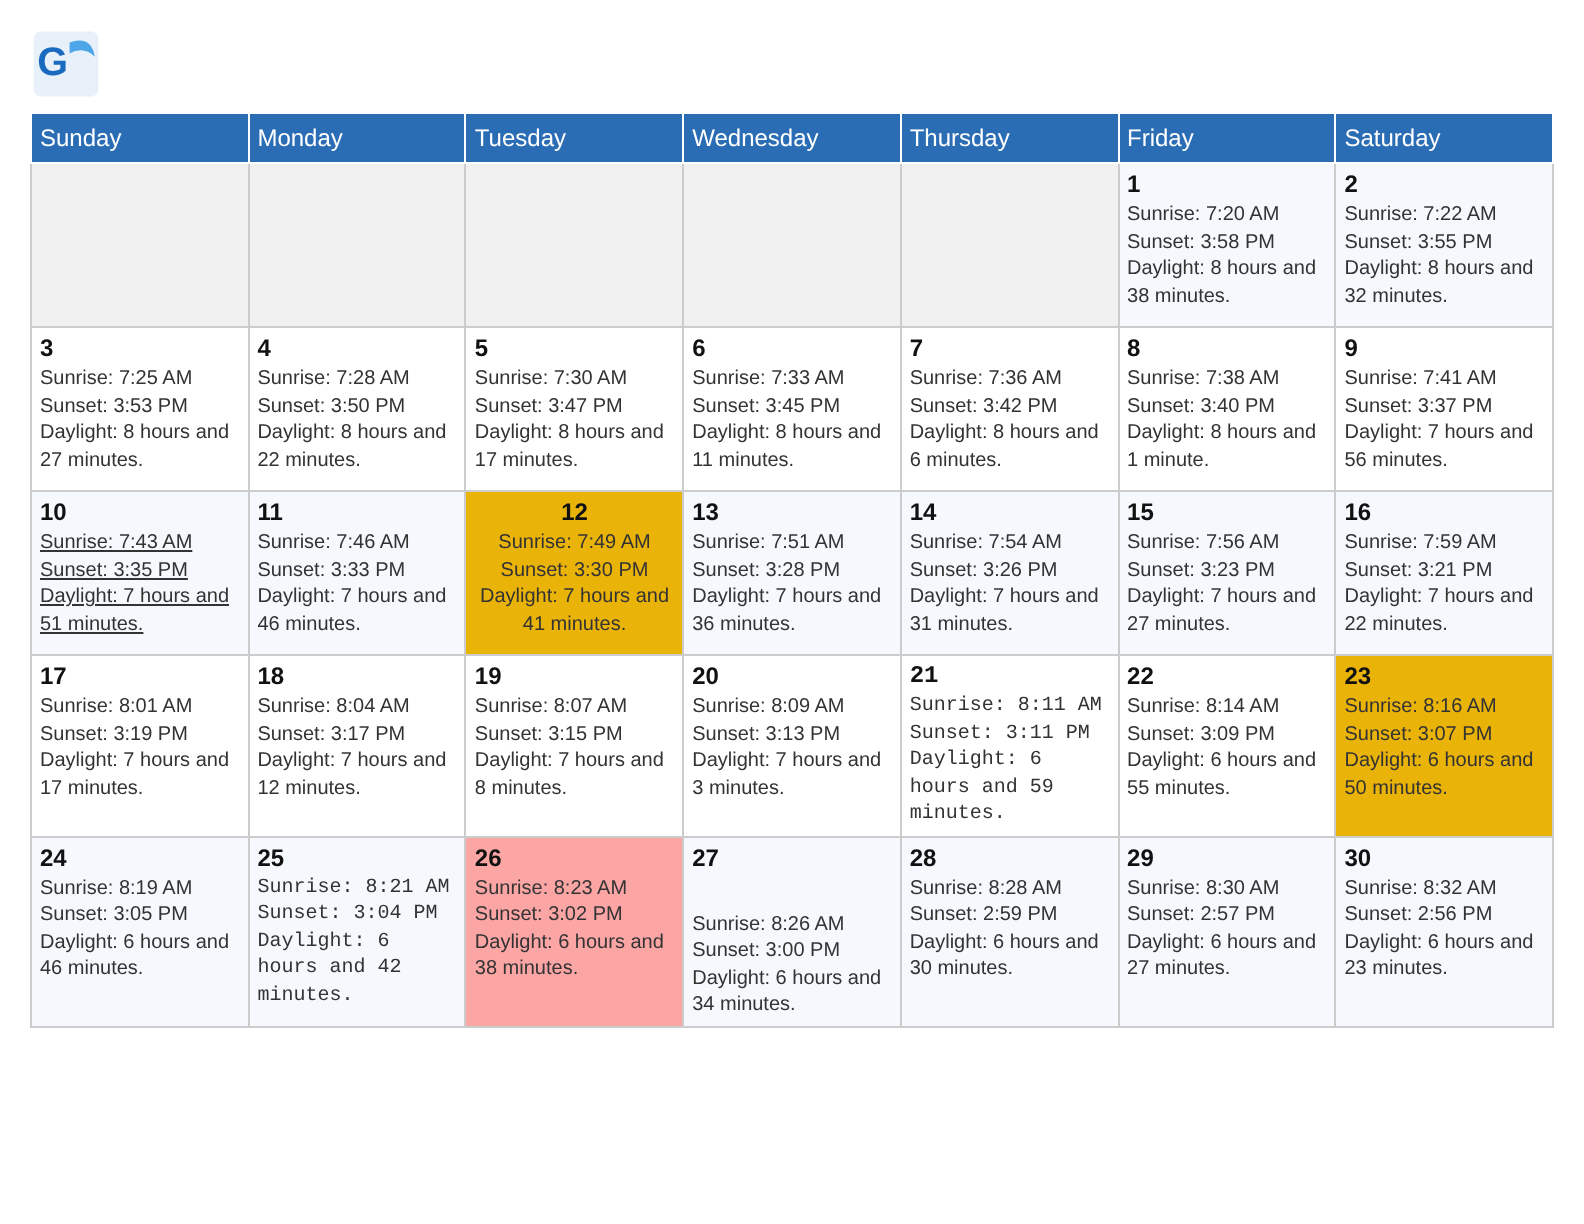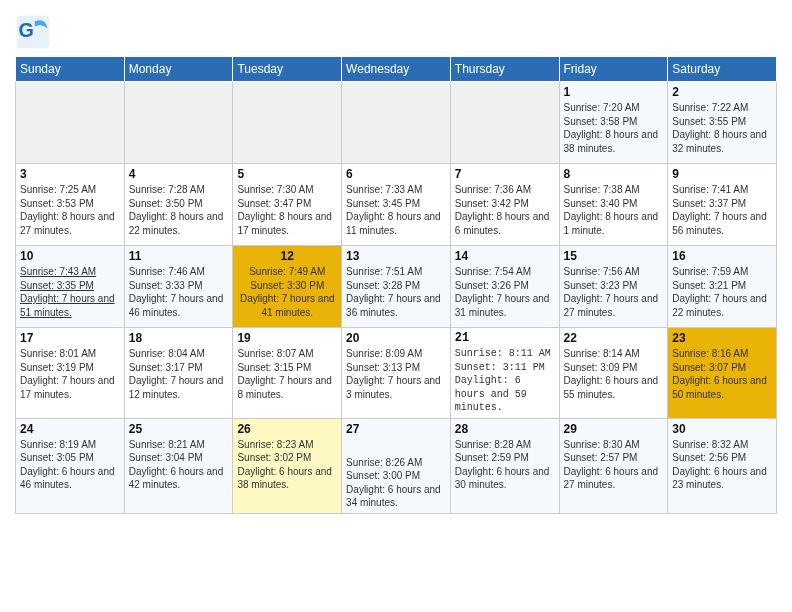--- a/index.html
+++ b/index.html
@@ -278,25 +278,25 @@
         </tr>
         <tr>
           <td style="background: rgb(245, 248, 252);">
             <span class="day-num">24</span>
             <div class="day-info" style="white-space: pre-line;">Sunrise: 8:19 AM
 Sunset: 3:05 PM
 Daylight: 6 hours and 46 minutes.</div>
           </td>
           <td style="background: rgb(245, 248, 252);">
             <span class="day-num">25</span>
-            <div class="day-info" style="white-space: pre-line;">Sunrise: 8:21 AM
+            <div class="day-info" style="white-space: pre-line; font-family: Liberation Mono, monospace;">Sunrise: 8:21 AM
 Sunset: 3:04 PM
 Daylight: 6 hours and 42 minutes.</div>
           </td>
-          <td style="background: #fef9c3;">
+          <td style="background: #fca5a5;">
             <span class="day-num">26</span>
             <div class="day-info" style="white-space: pre-line;">Sunrise: 8:23 AM
 Sunset: 3:02 PM
 Daylight: 6 hours and 38 minutes.</div>
           </td>
           <td style="background: rgb(245, 248, 252);">
             <span class="day-num">27</span>
             <div class="day-info" style="white-space: pre-line; margin-top: 20px;">Sunrise: 8:26 AM
 Sunset: 3:00 PM
 Daylight: 6 hours and 34 minutes.</div>

